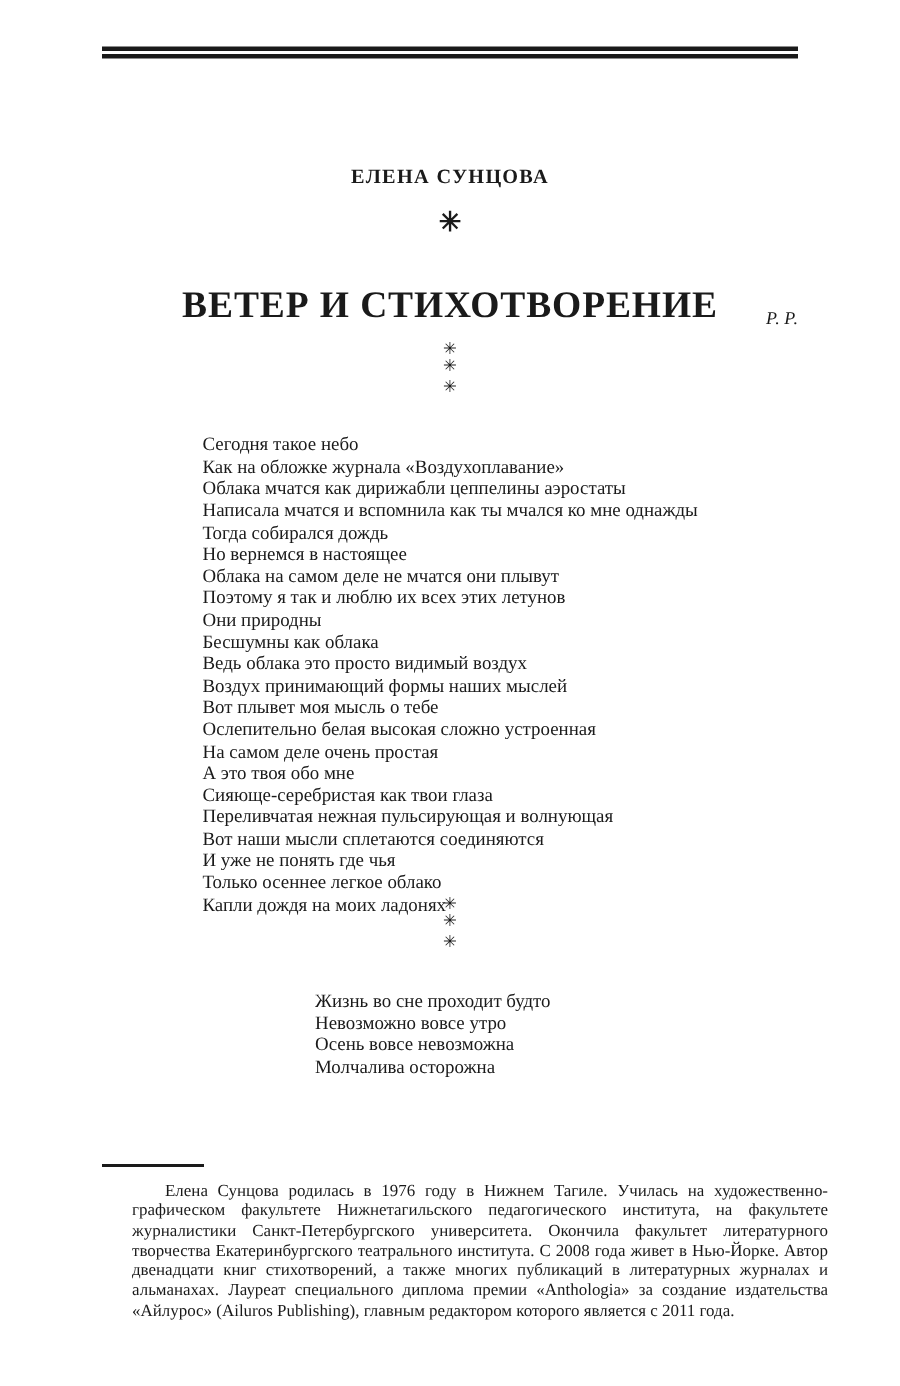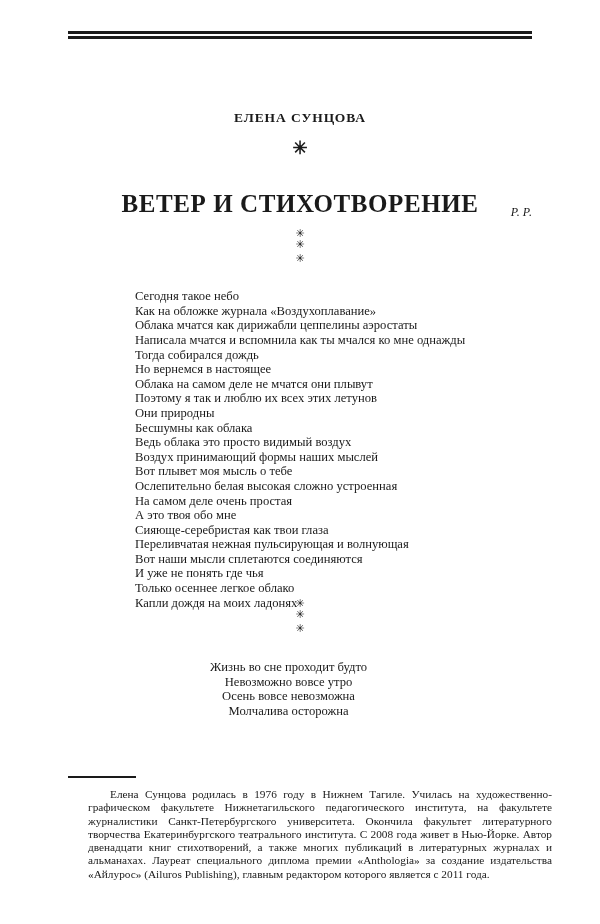--- a/index.html
+++ b/index.html
@@ -91,21 +91,21 @@
   #triad-2 { left: 270px; top: 598px; }
 
   
   .poem {
     position: absolute;
     font-size: 12.6px;
     line-height: 14.6px;
     white-space: pre;
   }
   #poem-1 { left: 116px; top: 260px; margin-left: 19px; }
-  #poem-2 { left: 210px; top: 631px; text-align: center; }
+  #poem-2 { left: 210px; top: 631px; }
   .poem .stanza + .stanza { margin-top: 14.6px; }
 
   
   .footnote-rule {
     position: absolute;
     left: 68px;
     top: 776px;
     width: 68px;
     height: 2px;
     background: #1a1a1a;

